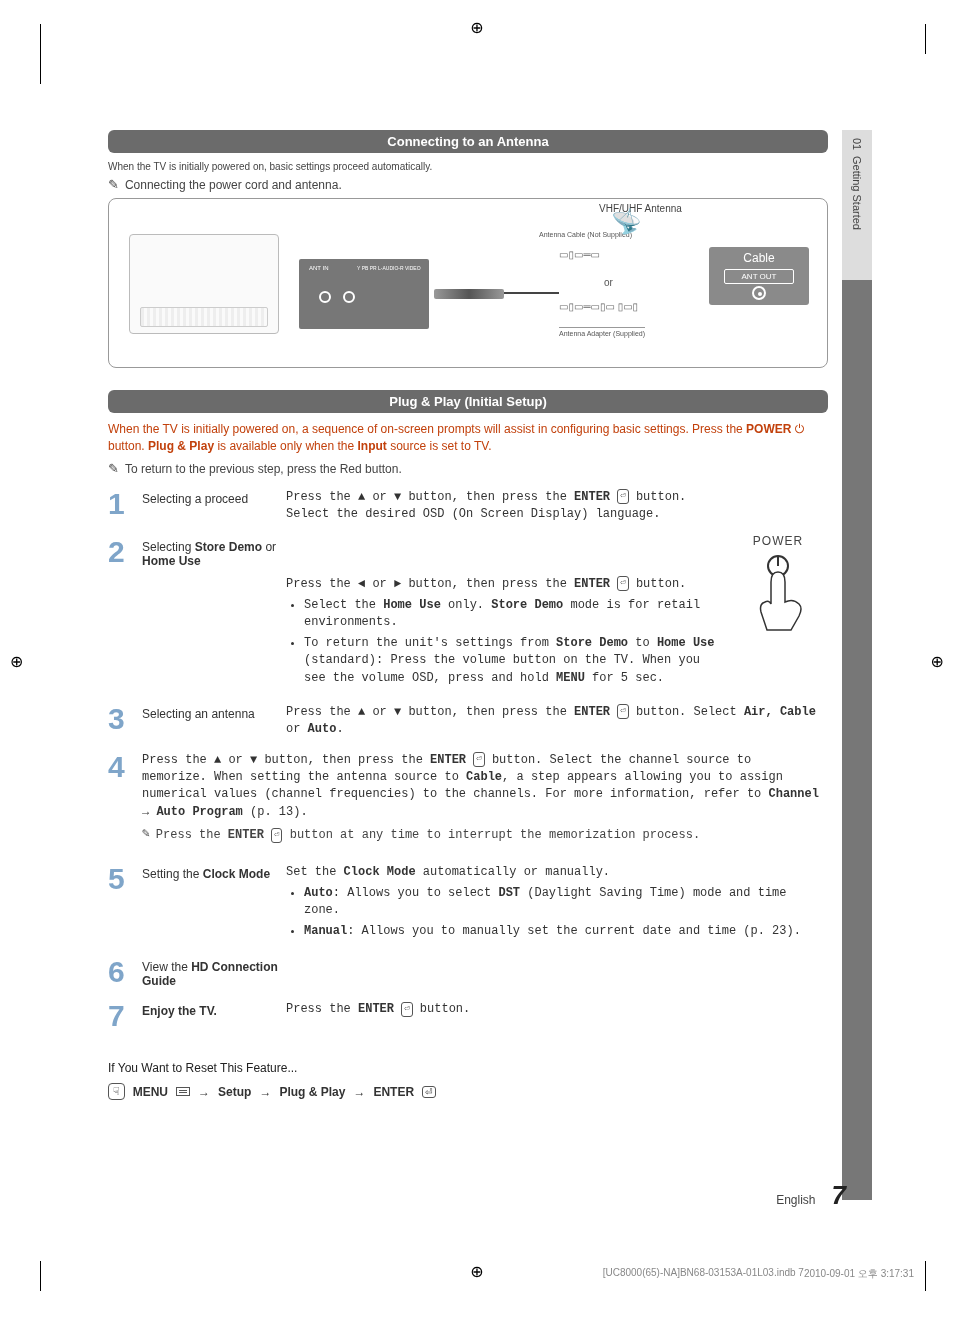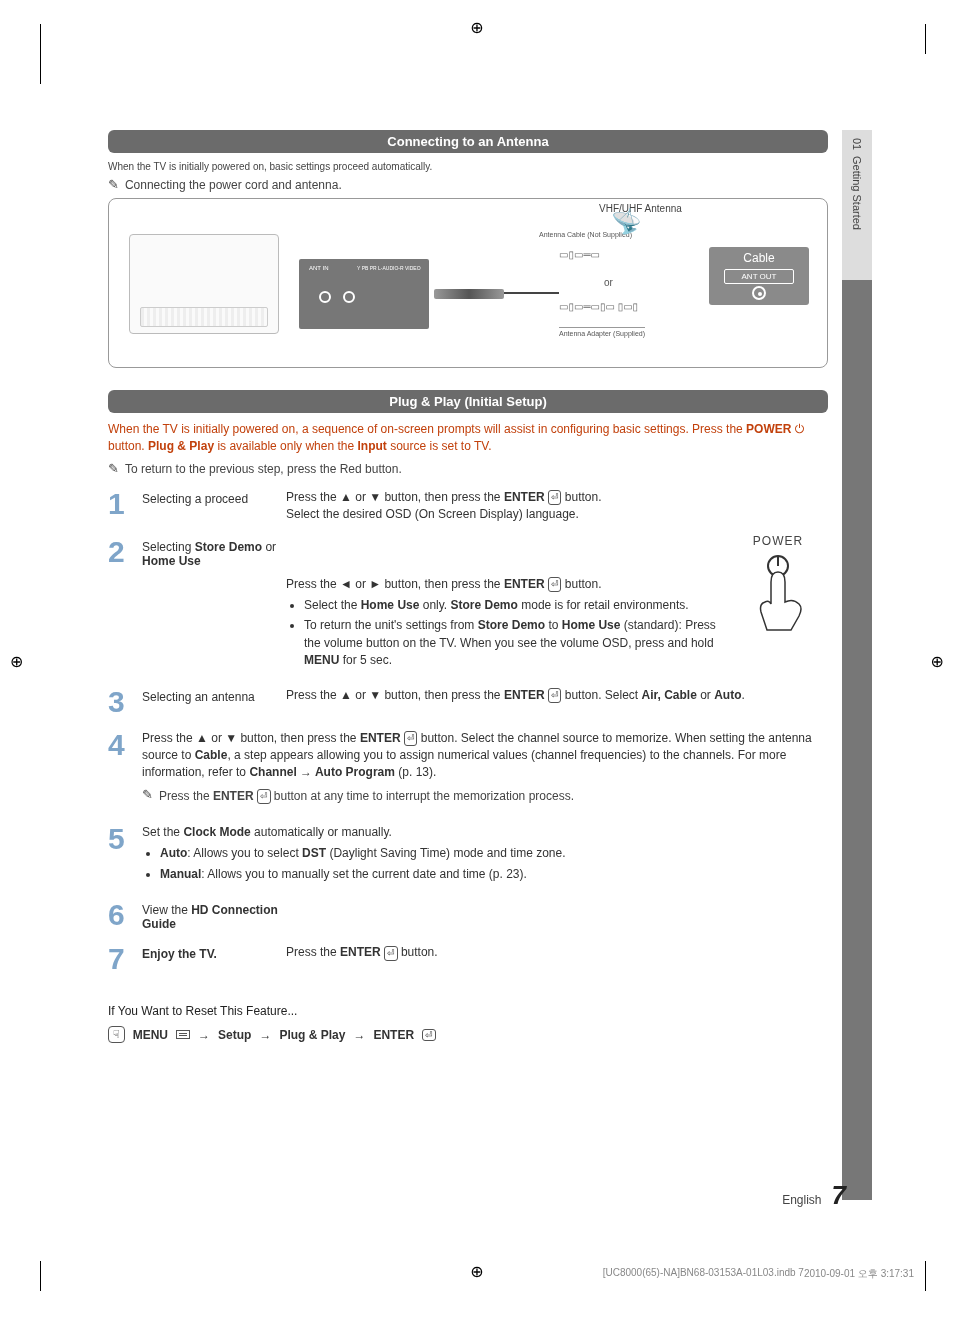--- a/index.html
+++ b/index.html
@@ -110,37 +110,37 @@
   .diagram .cable-box .antout {
     margin:4px auto 0; width:70px; border:1px solid #fff; border-radius:2px; font-size:8px; padding:2px 0; color:#fff;
   }
   .diagram .cable-box .coax { margin-top:2px; display:inline-block; width:14px; height:14px; border:2px solid #fff; border-radius:50%; position:relative;}
   .diagram .cable-box .coax::after { content:""; position:absolute; left:4px; top:4px; width:4px; height:4px; background:#fff; border-radius:50%;}
   .plug-intro { font-size:12px; color:#c2410c; line-height:1.45; margin-bottom:6px;}
   .steps { width:100%; }
   .step-row { display:flex; border-top:1px solid transparent; padding:6px 0; }
   .step-num { width:34px; font-size:30px; font-weight:bold; color:#7fa5c9; line-height:1; }
   .step-title { width:144px; font-size:12px; color:#333; padding-right:8px; padding-top:3px;}
-  .step-body { flex:1; font-size:12px; color:#333; line-height:1.45; padding-right:8px;}
+  .step-body { flex:1; font-size:12px; color:#333; line-height:1.45; padding-right:8px;font-family:Liberation Mono, monospace;}
   .step-body ul { margin:4px 0 4px 18px; }
   .step-body li { margin-bottom:3px; }
   .bold { font-weight:bold; }
   .power-block { position:absolute; right:0; top:404px; width:100px; text-align:center;}
   .power-block .lbl { font-size:12px; letter-spacing:1px; color:#444; margin-bottom:4px;}
   .power-block .hand { font-size:50px; color:#444; line-height:1;}
   .enter-icon { display:inline-block; border:1px solid #555; border-radius:3px; font-size:9px; padding:0 2px; vertical-align:middle;}
   .reset-hdr { font-weight:normal; font-size:12px; margin-top:24px; margin-bottom:8px; color:#222;}
   .reset-row { display:flex; align-items:center; gap:8px; font-size:12px; color:#333;}
   .remote-icon { display:inline-block; border:1px solid #555; border-radius:4px; padding:1px 4px; font-size:11px;}
   .menu-icon { display:inline-block; border:1px solid #555; width:14px; height:9px; position:relative; vertical-align:middle;}
   .menu-icon::before { content:""; position:absolute; left:2px; right:2px; top:2px; height:1px; background:#555;}
   .menu-icon::after { content:""; position:absolute; left:2px; right:2px; bottom:2px; height:1px; background:#555;}
   .footer {
     position:absolute; bottom:110px; right:108px; font-size:12px; color:#444;
-    display:flex; align-items:baseline; gap:10px;
+    display:flex; align-items:baseline; gap:16px;
   }
   .footer .pg { font-size:26px; font-weight:bold; font-style:italic; color:#222;}
   .print-footer { position:absolute; bottom:40px; left:60px; right:40px; display:flex; justify-content:flex-end; font-size:10px; color:#888;}
 </style>
 </head>
 <body>
 
 <div class="reg-mark reg-top">⊕</div>
 <div class="reg-mark reg-left">⊕</div>
 <div class="reg-mark reg-right">⊕</div>
@@ -267,20 +267,23 @@
           <span class="note-icon">✎</span>
           <span>
             <span>Press the </span><span class="bold">ENTER</span> <span class="enter-icon">⏎</span><span> button at any time to interrupt the memorization process.</span>
           </span>
         </div>
       </div>
     </div>
 
     <div class="step-row">
       <div class="step-num">5</div>
+      <div class="step-title">
+        <span>Setting the </span><span class="bold">Clock Mode</span>
+      </div>
       <div class="step-body">
         <span>Set the </span><span class="bold">Clock Mode</span><span> automatically or manually.</span>
         <ul>
           <li><span class="bold">Auto</span><span>: Allows you to select </span><span class="bold">DST</span><span> (Daylight Saving Time) mode and time zone.</span></li>
           <li><span class="bold">Manual</span><span>: Allows you to manually set the current date and time (p. 23).</span></li>
         </ul>
       </div>
     </div>
 
     <div class="step-row">

